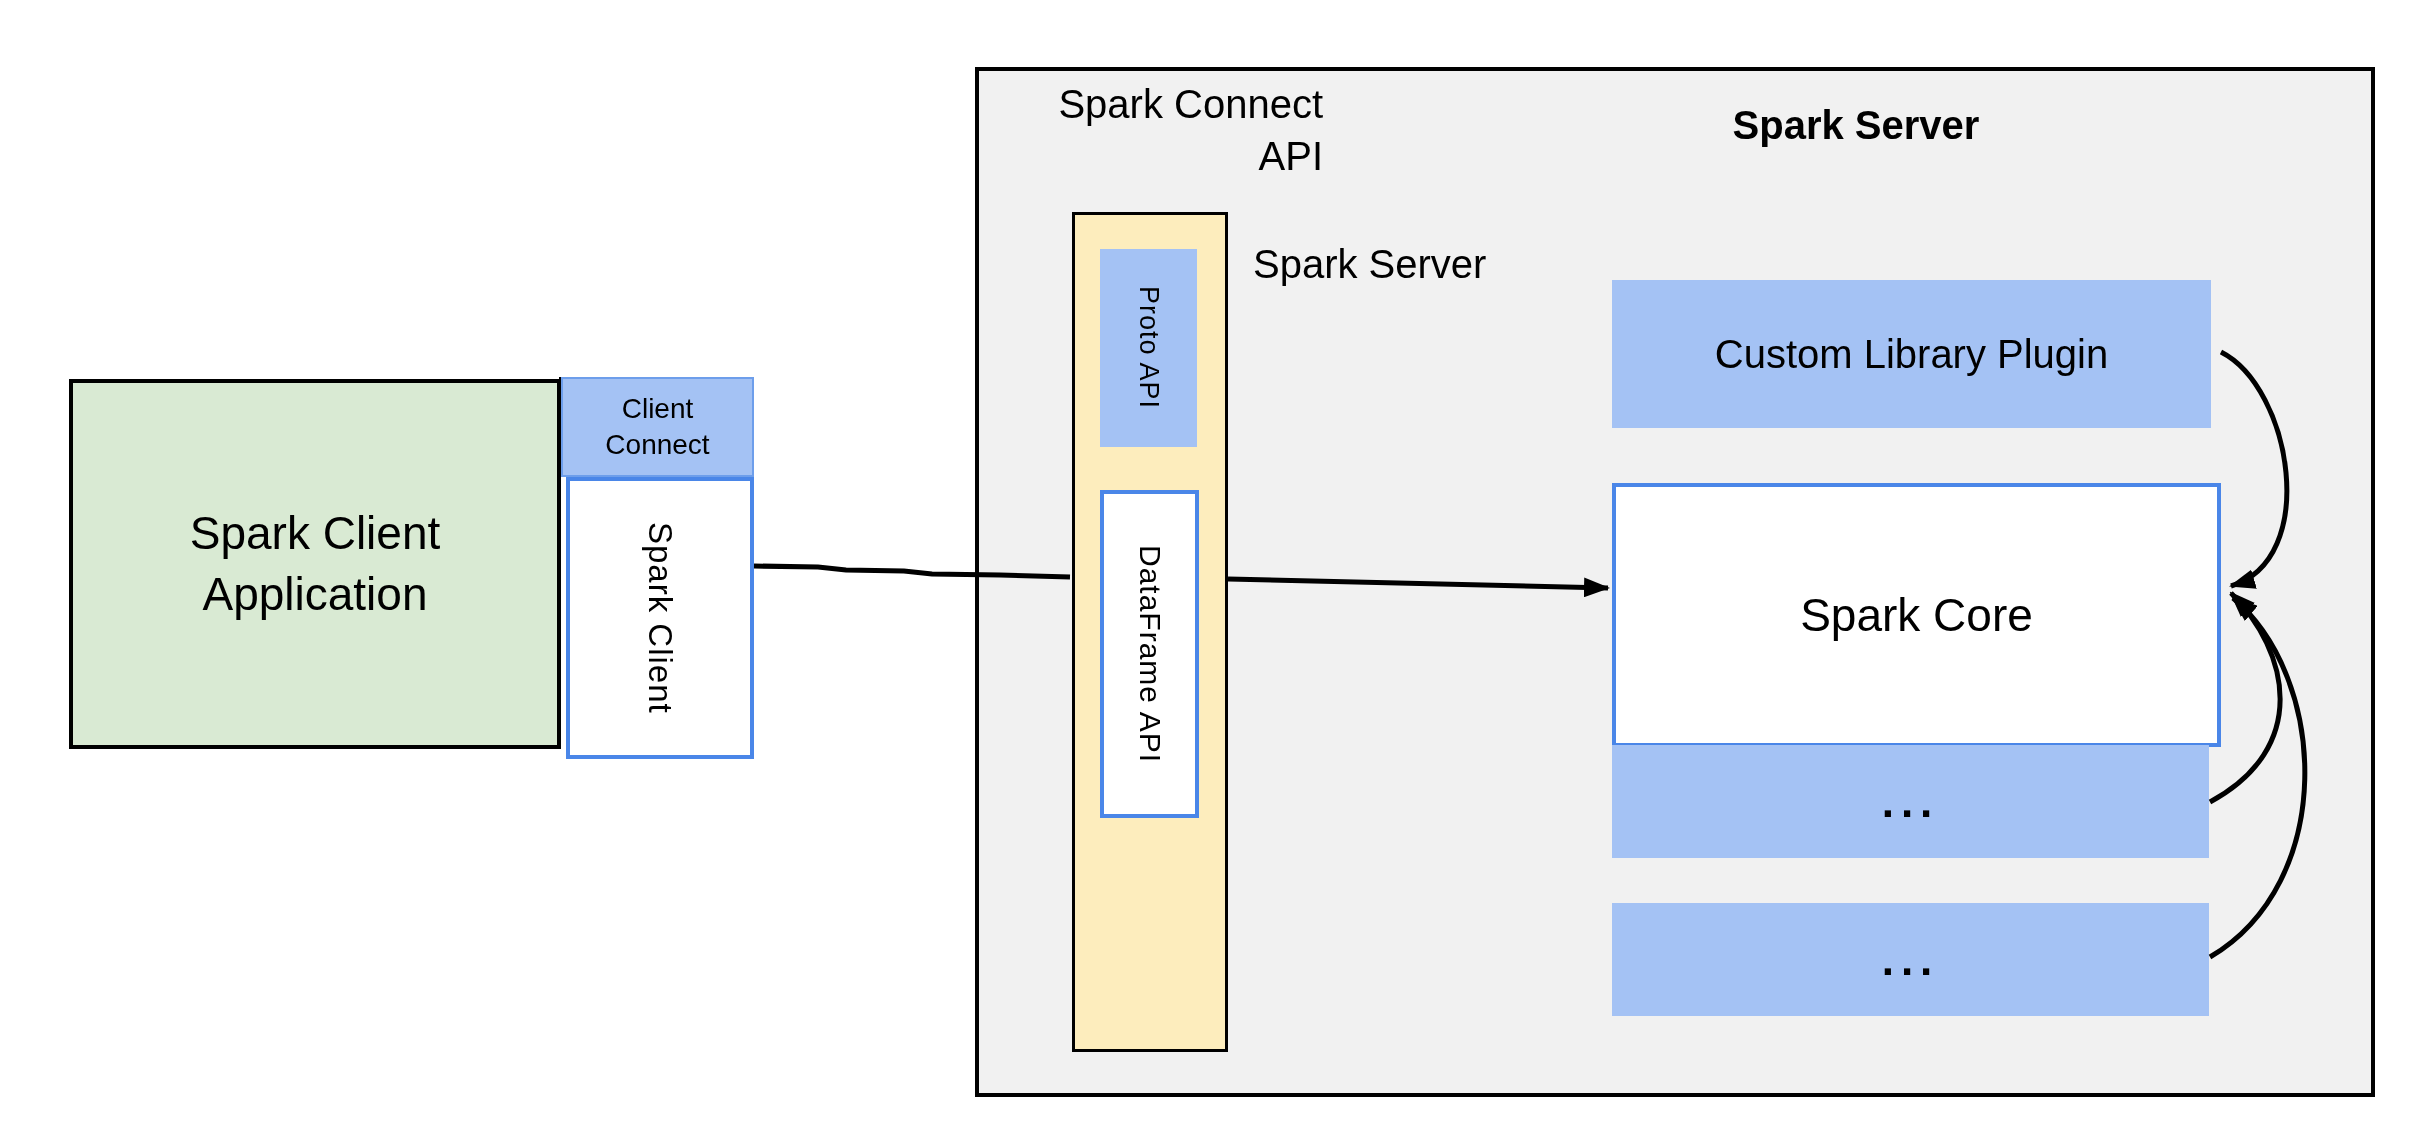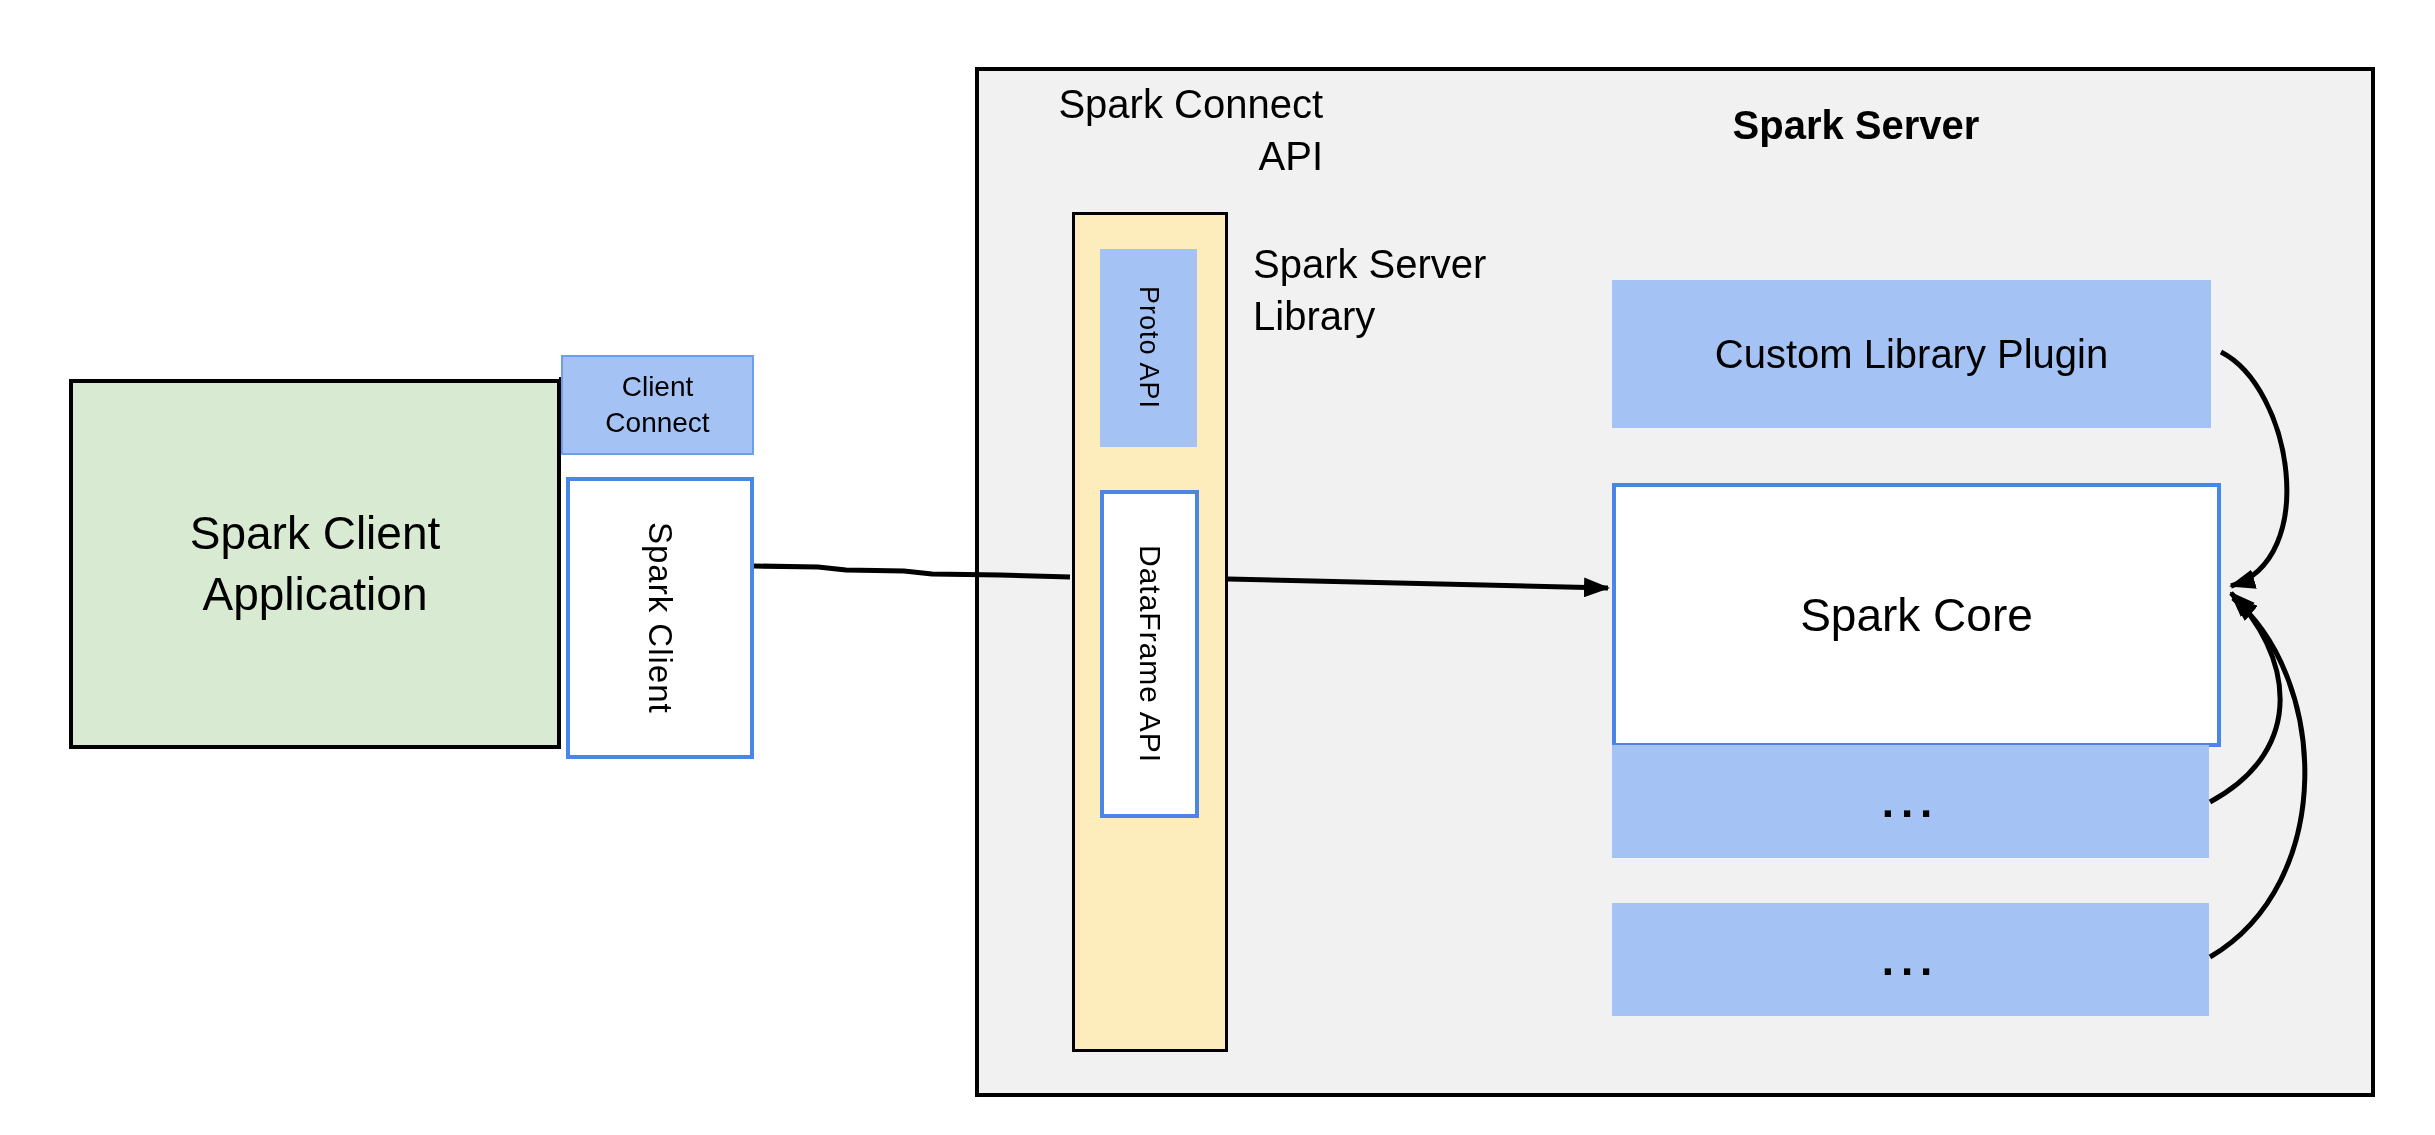--- a/index.html
+++ b/index.html
@@ -28,21 +28,21 @@
   .green-box{
     left:69px;top:379px;width:492px;height:370px;
     background:var(--green-fill);
     border:4px solid var(--ink);
     font-size:46px;line-height:1.32;
   }
   .border-artifact{
     left:559px;top:377px;width:40px;height:4px;background:var(--ink);
   }
   .client-package{
-    left:561px;top:355px;width:193px;height:100px;
+    left:561px;top:377px;width:193px;height:100px;
     background:var(--blue-fill);
     border:2px solid var(--blue-border-soft);
     font-size:28px;line-height:1.28;
   }
   .spark-client-box{
     left:566px;top:477px;width:188px;height:282px;
     background:#fff;
     border:4px solid var(--blue-border);
     font-size:33px;
   }
@@ -123,21 +123,20 @@
   <div class="abs yellow-box"></div>
   <div class="abs center proto-box">
     <span class="vtext">Proto API</span>
   </div>
   <div class="abs center dataframe-box">
     <span class="vtext">DataFrame API</span>
   </div>
 
   <div class="abs library-label">
     <div>Spark Server</div>
-    <div>Library</div>
   </div>
 
   <div class="abs center plugin-box">
     <span>Custom Library Plugin</span>
   </div>
   <div class="abs center core-box">
     <span>Spark Core</span>
   </div>
   <div class="abs center dots-box">
     <span>...</span>

